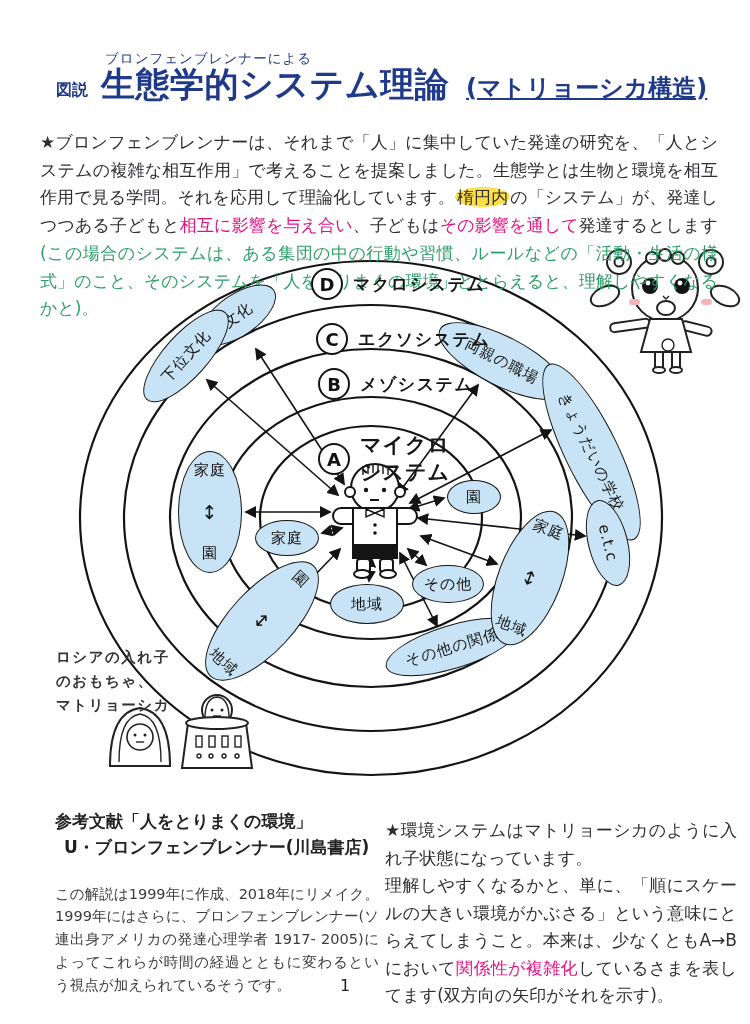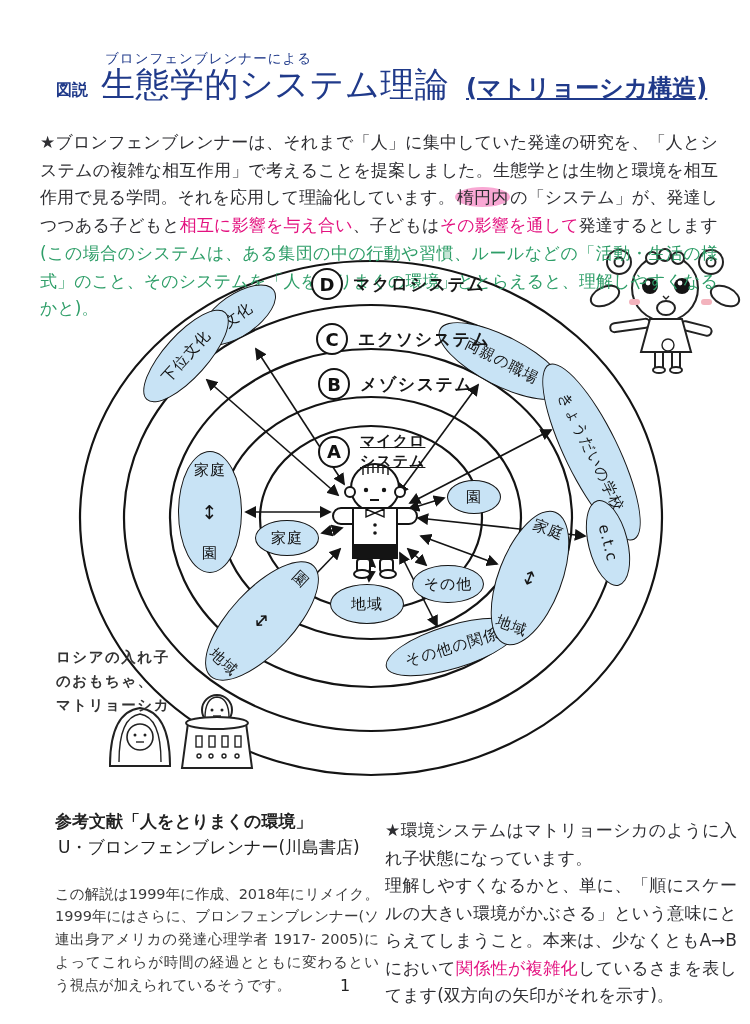--- a/index.html
+++ b/index.html
@@ -3,47 +3,47 @@
 <meta charset="utf-8">
 <style>
   html,body{margin:0;padding:0;background:#e8e8e8;}
   .page{position:relative;width:750px;height:1024px;background:#ffffff;overflow:hidden;
         font-family:"DejaVu Sans","Liberation Sans",sans-serif;color:#2e2e32;}
   svg{position:absolute;left:0;top:0;}
 
   
   .tag{position:absolute;left:56px;top:80px;font-size:16px;font-weight:bold;color:#203a8a;}
   .ruby{position:absolute;left:105px;top:50px;font-size:13.5px;color:#203a8a;letter-spacing:1px;}
-  .title{position:absolute;left:101px;top:62px;font-size:34px;font-weight:normal;color:#203a8a;letter-spacing:0.5px;white-space:nowrap;}
+  .title{position:absolute;left:101px;top:62px;font-size:34px;font-weight:bold;color:#203a8a;letter-spacing:0.5px;white-space:nowrap;}
   .subtitle{position:absolute;left:466px;top:72px;font-size:24px;font-weight:bold;color:#203a8a;white-space:nowrap;text-decoration:underline;}
 
   
   .intro{position:absolute;left:40px;top:112px;width:678px;font-size:17px;line-height:1.63;text-align:justify;}
   .magenta{color:#e3117f;}
   .green{color:#2e9e68;}
-  .hl{background:#f9a8d4;border-radius:50%;padding:0 2px;}
+  .hl{background:#fde047;border-radius:50%;padding:0 2px;}
 
   
   .ring-label{position:absolute;display:flex;align-items:center;gap:10px;z-index:3;}
   .circ{width:28px;height:28px;border:2.4px solid #141414;border-radius:50%;display:flex;align-items:center;justify-content:center;
         font-weight:bold;font-size:18px;color:#111;background:#fff;}
   .rlabel{font-weight:bold;font-size:17px;color:#161616;letter-spacing:1.5px;white-space:nowrap;}
-  .rlabel.two{display:flex;flex-direction:column;font-size:15px;line-height:1.3;letter-spacing:1px;text-decoration:underline;}
+  .rlabel.two{display:flex;flex-direction:column;font-size:21px;line-height:1.3;letter-spacing:1px;}
 
   
   .node{position:absolute;display:flex;align-items:center;justify-content:center;z-index:2;
         background:#c8e3f5;border:1.7px solid #141414;border-radius:50%;
         font-size:15px;color:#111;letter-spacing:1px;white-space:nowrap;box-sizing:border-box;}
   .node.pair{flex-direction:column;justify-content:space-between;padding:9px 0;}
   .varrow{font-size:19px;line-height:1;color:#141414;}
 
   
   .note{position:absolute;left:56px;top:646px;font-size:14.5px;color:#333;line-height:1.65;letter-spacing:1.5px;z-index:3;font-weight:bold;}
   .ref-line1{position:absolute;left:55px;top:810px;font-size:17px;font-weight:bold;color:#222;}
-  .ref-line2{position:absolute;left:58px;top:836px;font-size:17px;font-weight:normal;color:#222;}
+  .ref-line2{position:absolute;left:64px;top:836px;font-size:17px;font-weight:bold;color:#222;}
   .ref-body{position:absolute;left:55px;top:868px;width:324px;font-size:14.5px;line-height:1.58;color:#3b3b3b;text-align:justify;}
   .outro{position:absolute;left:385px;top:800px;width:352px;font-size:17px;line-height:1.62;text-align:justify;}
   .pagenum{position:absolute;left:0;top:976px;width:690px;text-align:center;font-size:16px;color:#222;}
 </style>
 </head>
 <body>
 
 <div class="page">
 
   <svg width="750" height="1024" viewBox="0 0 750 1024">

